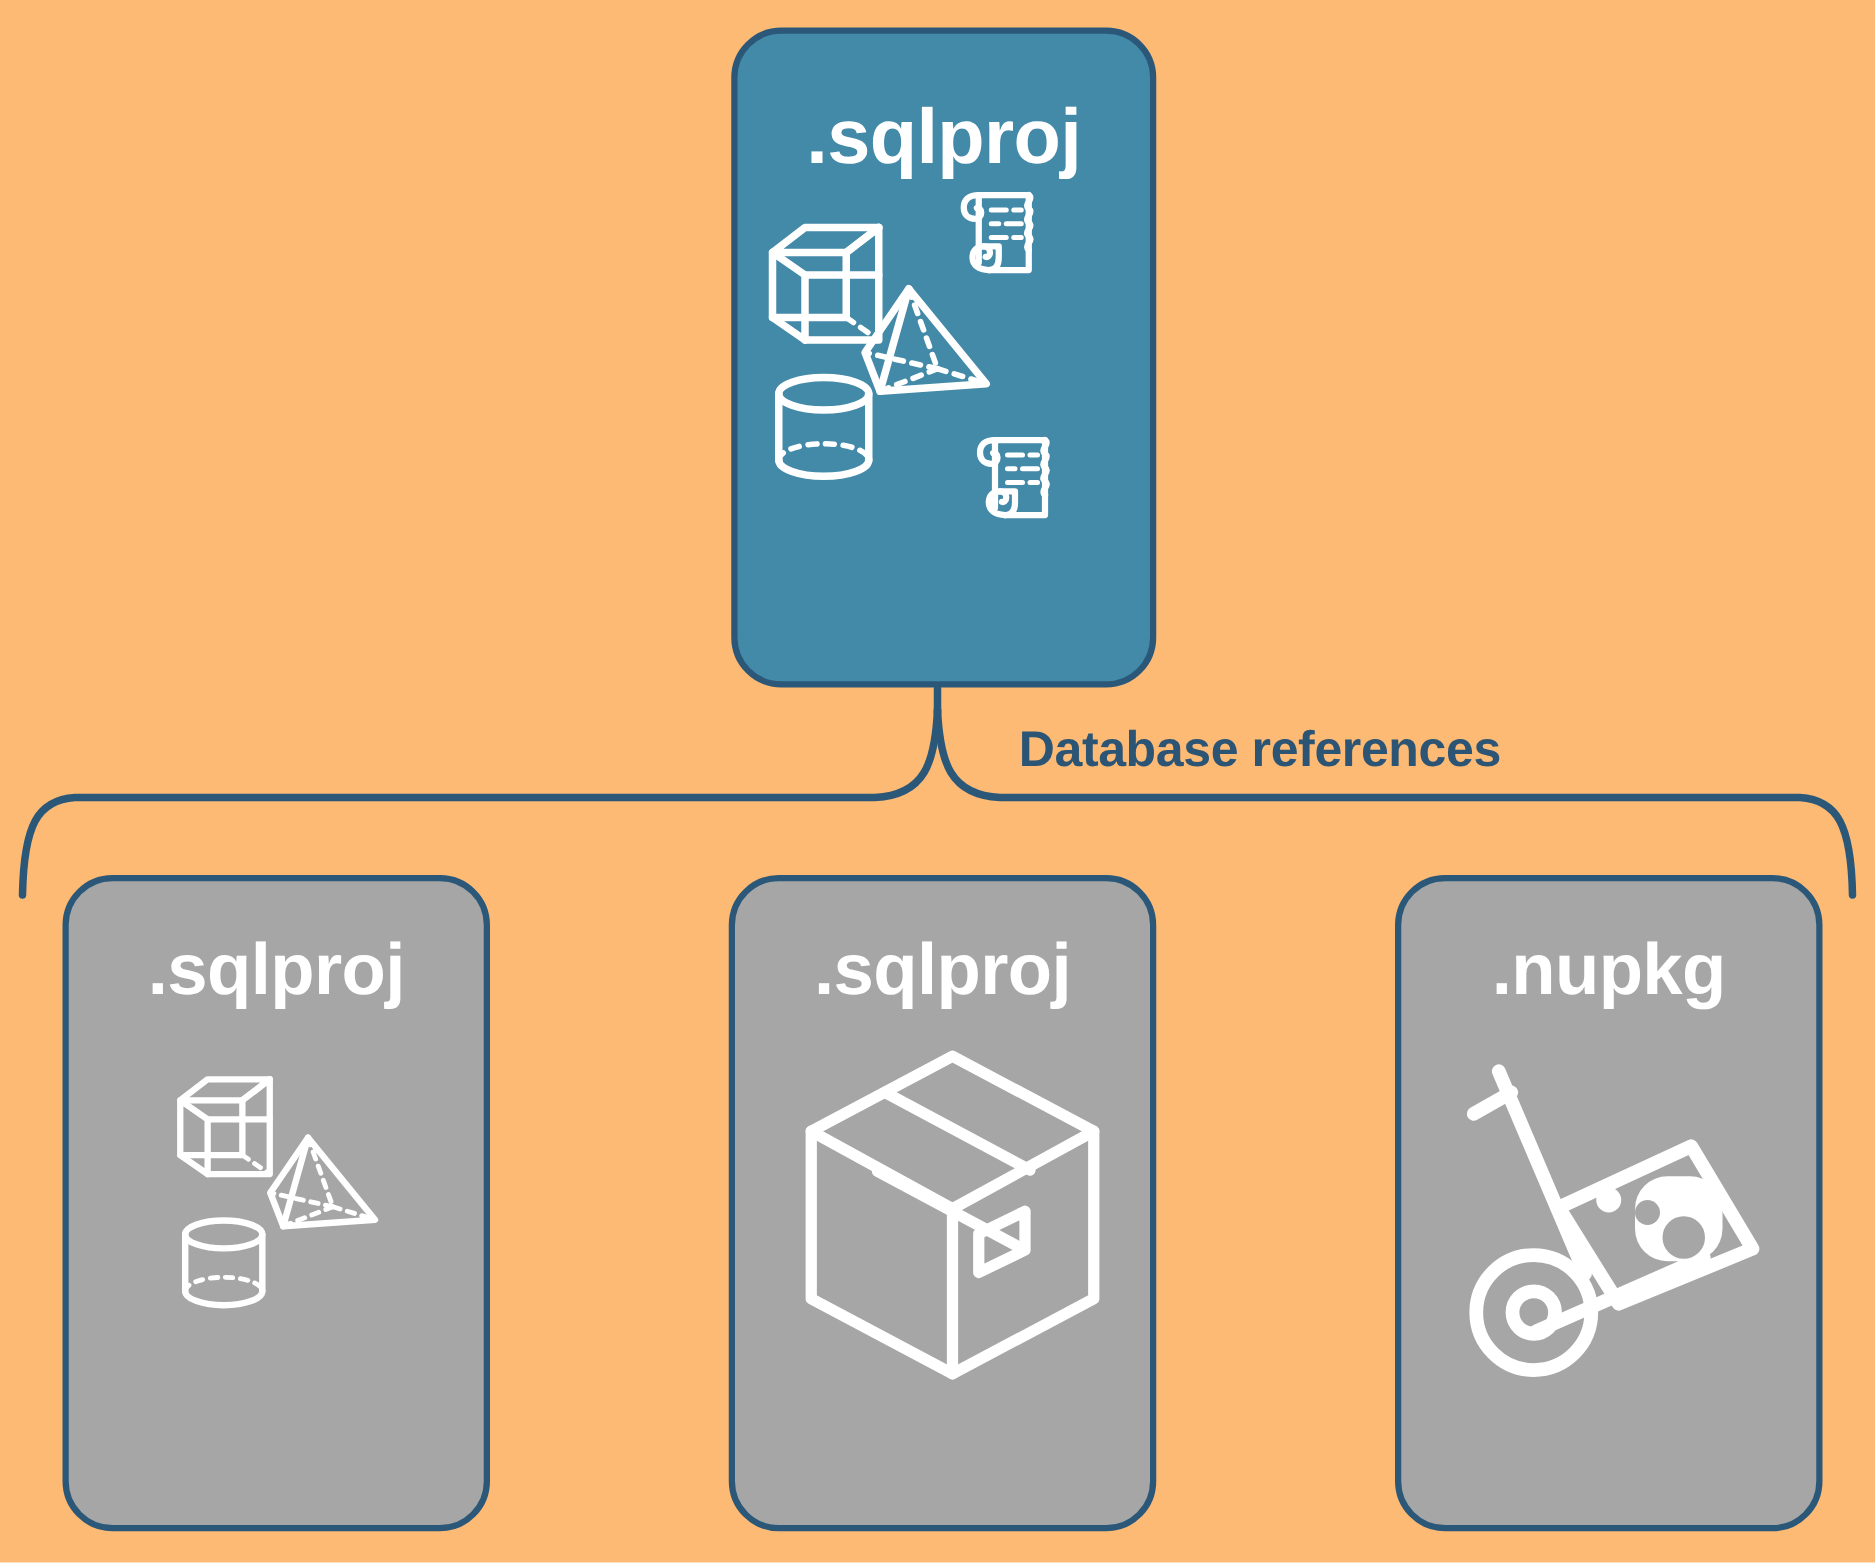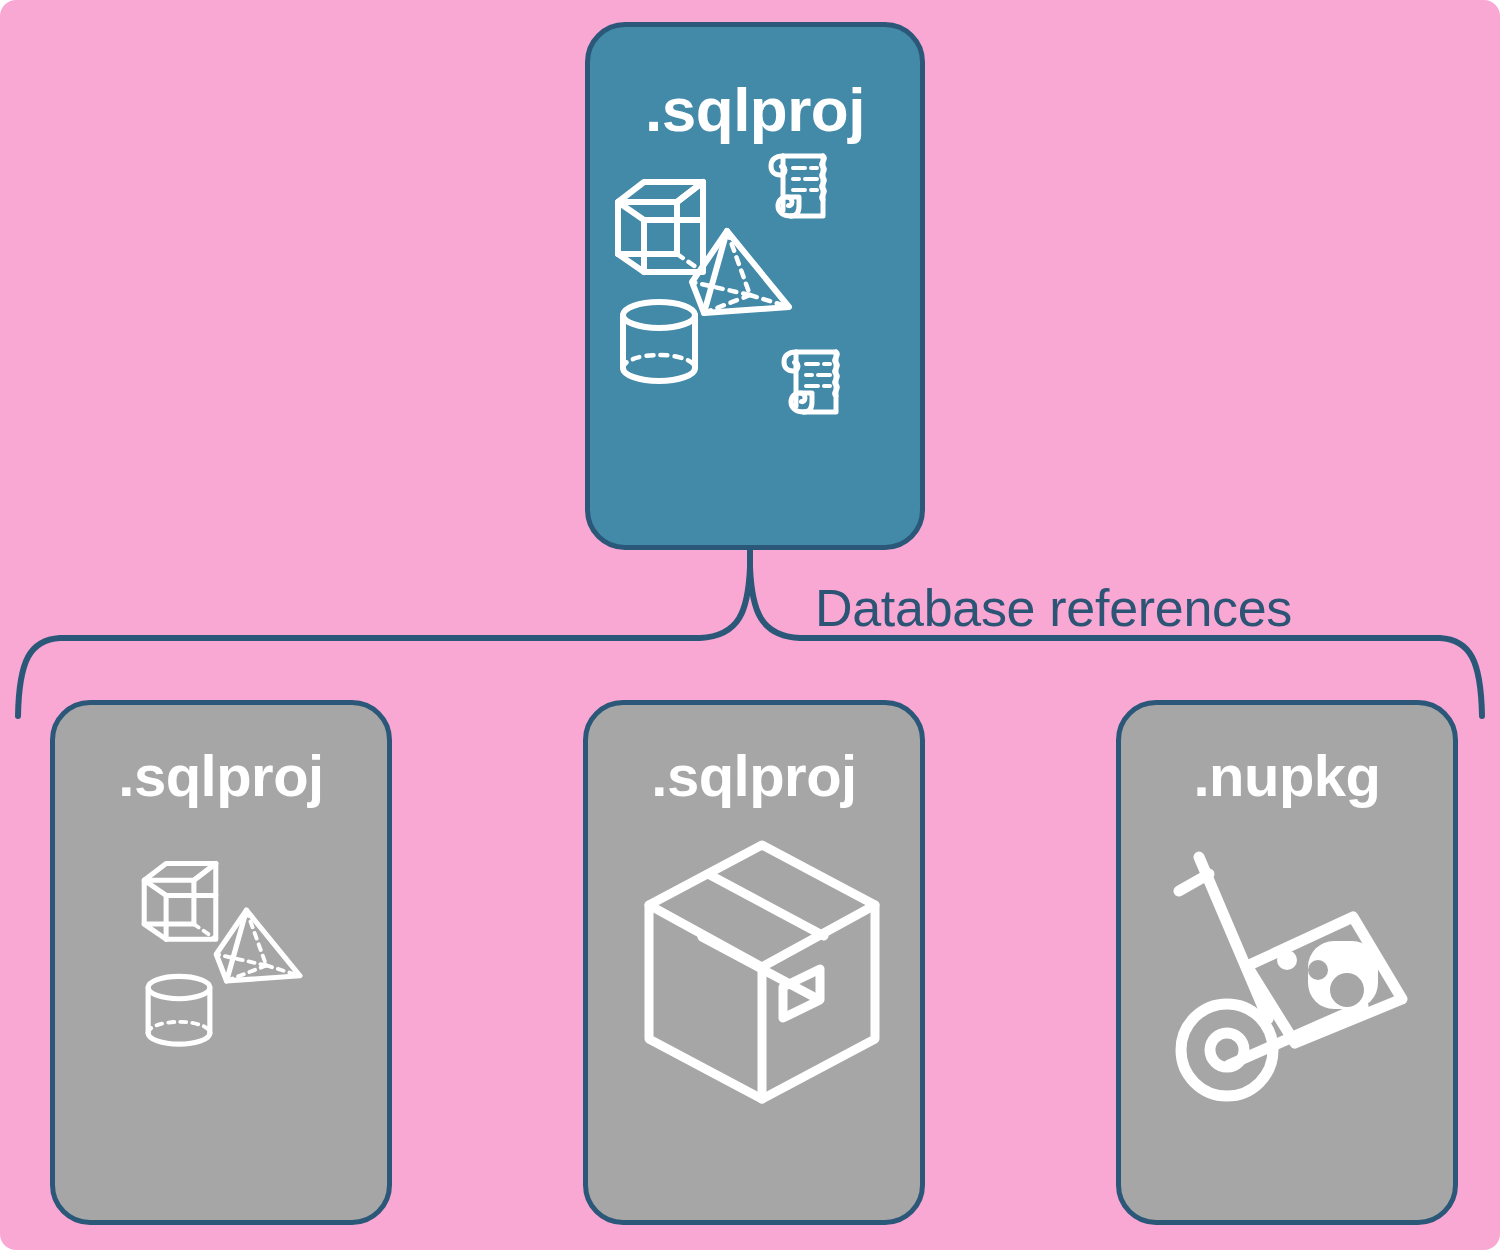--- a/index.html
+++ b/index.html
@@ -7,23 +7,22 @@
     padding: 0;
     background: #ffffff;
   }
   body {
     font-family: "Liberation Sans", sans-serif;
   }
   #canvas {
     position: relative;
     width: 1500px;
     height: 1250px;
-    background: #f9a8d4;
+    background: #fdba74;
     overflow: hidden;
-    border-radius: 16px;
   }
   .card {
     position: absolute;
     box-sizing: border-box;
     border: 5px solid #2b5878;
     border-radius: 40px;
     display: flex;
     flex-direction: column;
     align-items: center;
   }
@@ -87,22 +86,22 @@
     left: 0;
     top: 0;
     width: 1500px;
     height: 1250px;
     pointer-events: none;
   }
   #bracket-label {
     position: absolute;
     left: 815px;
     top: 578px;
-    font-size: 52px;
-    font-weight: normal;
+    font-size: 40px;
+    font-weight: bold;
     color: #2c5474;
     letter-spacing: -0.3px;
     white-space: nowrap;
     user-select: none;
   }
 </style>
 </head>
 <body>
 
 <div id="canvas">

